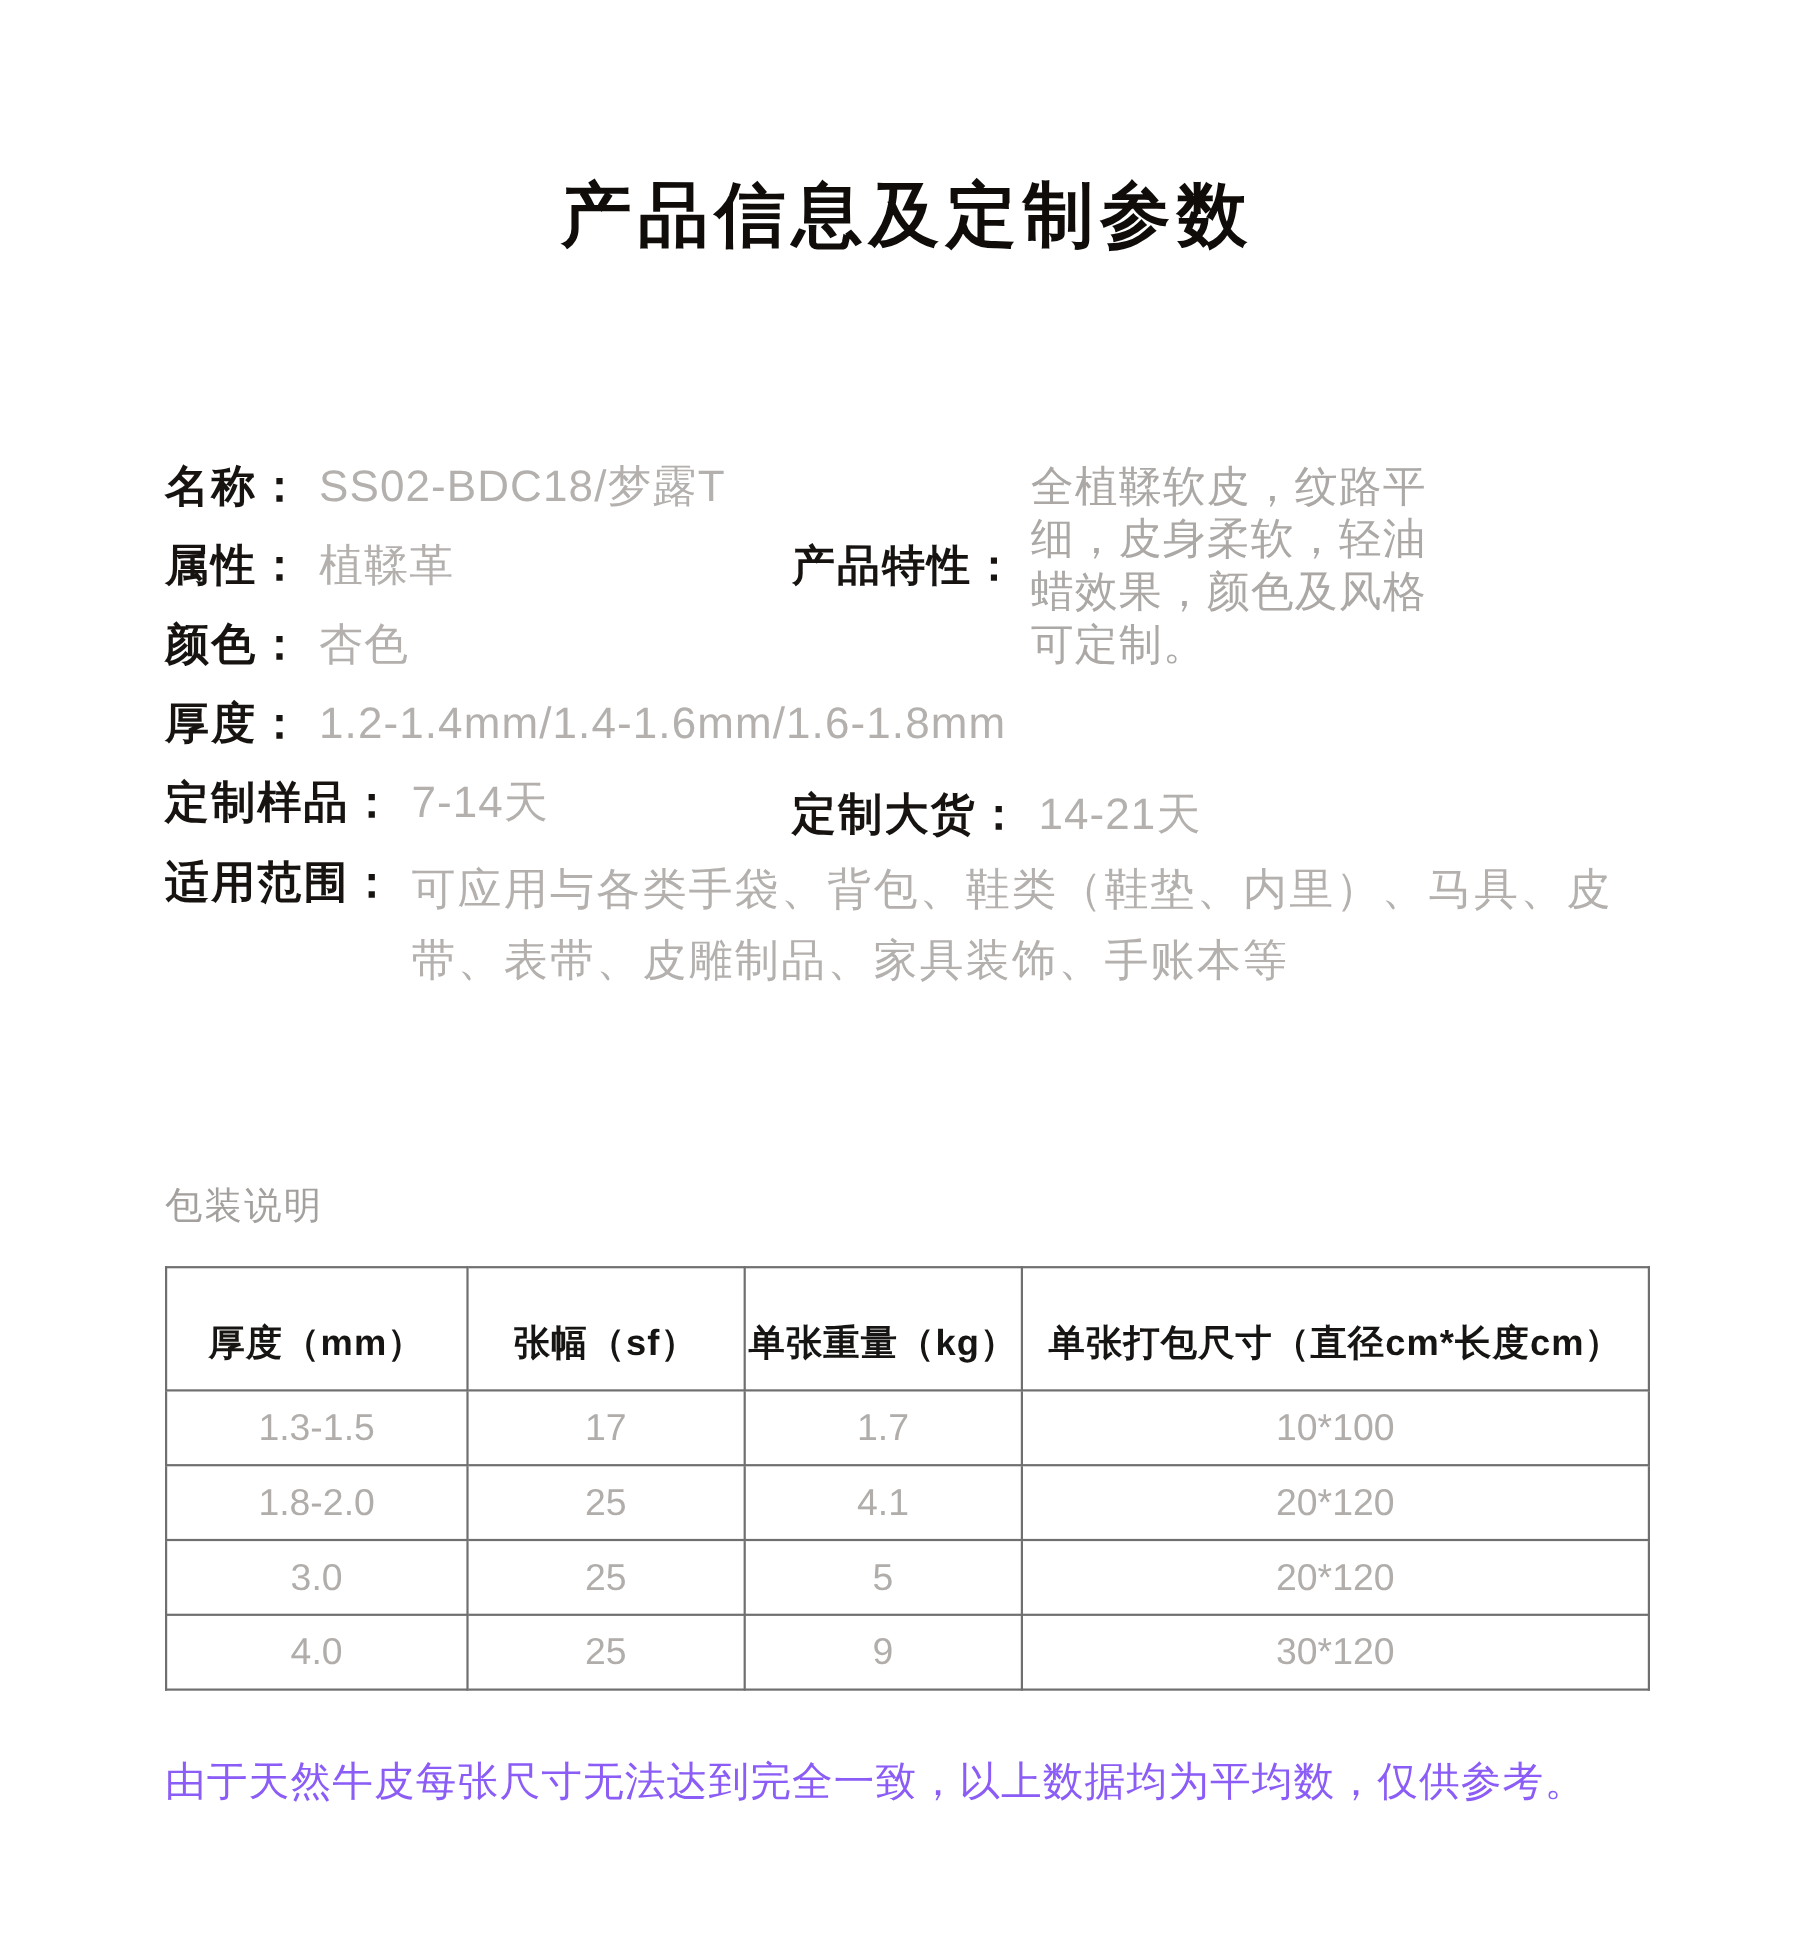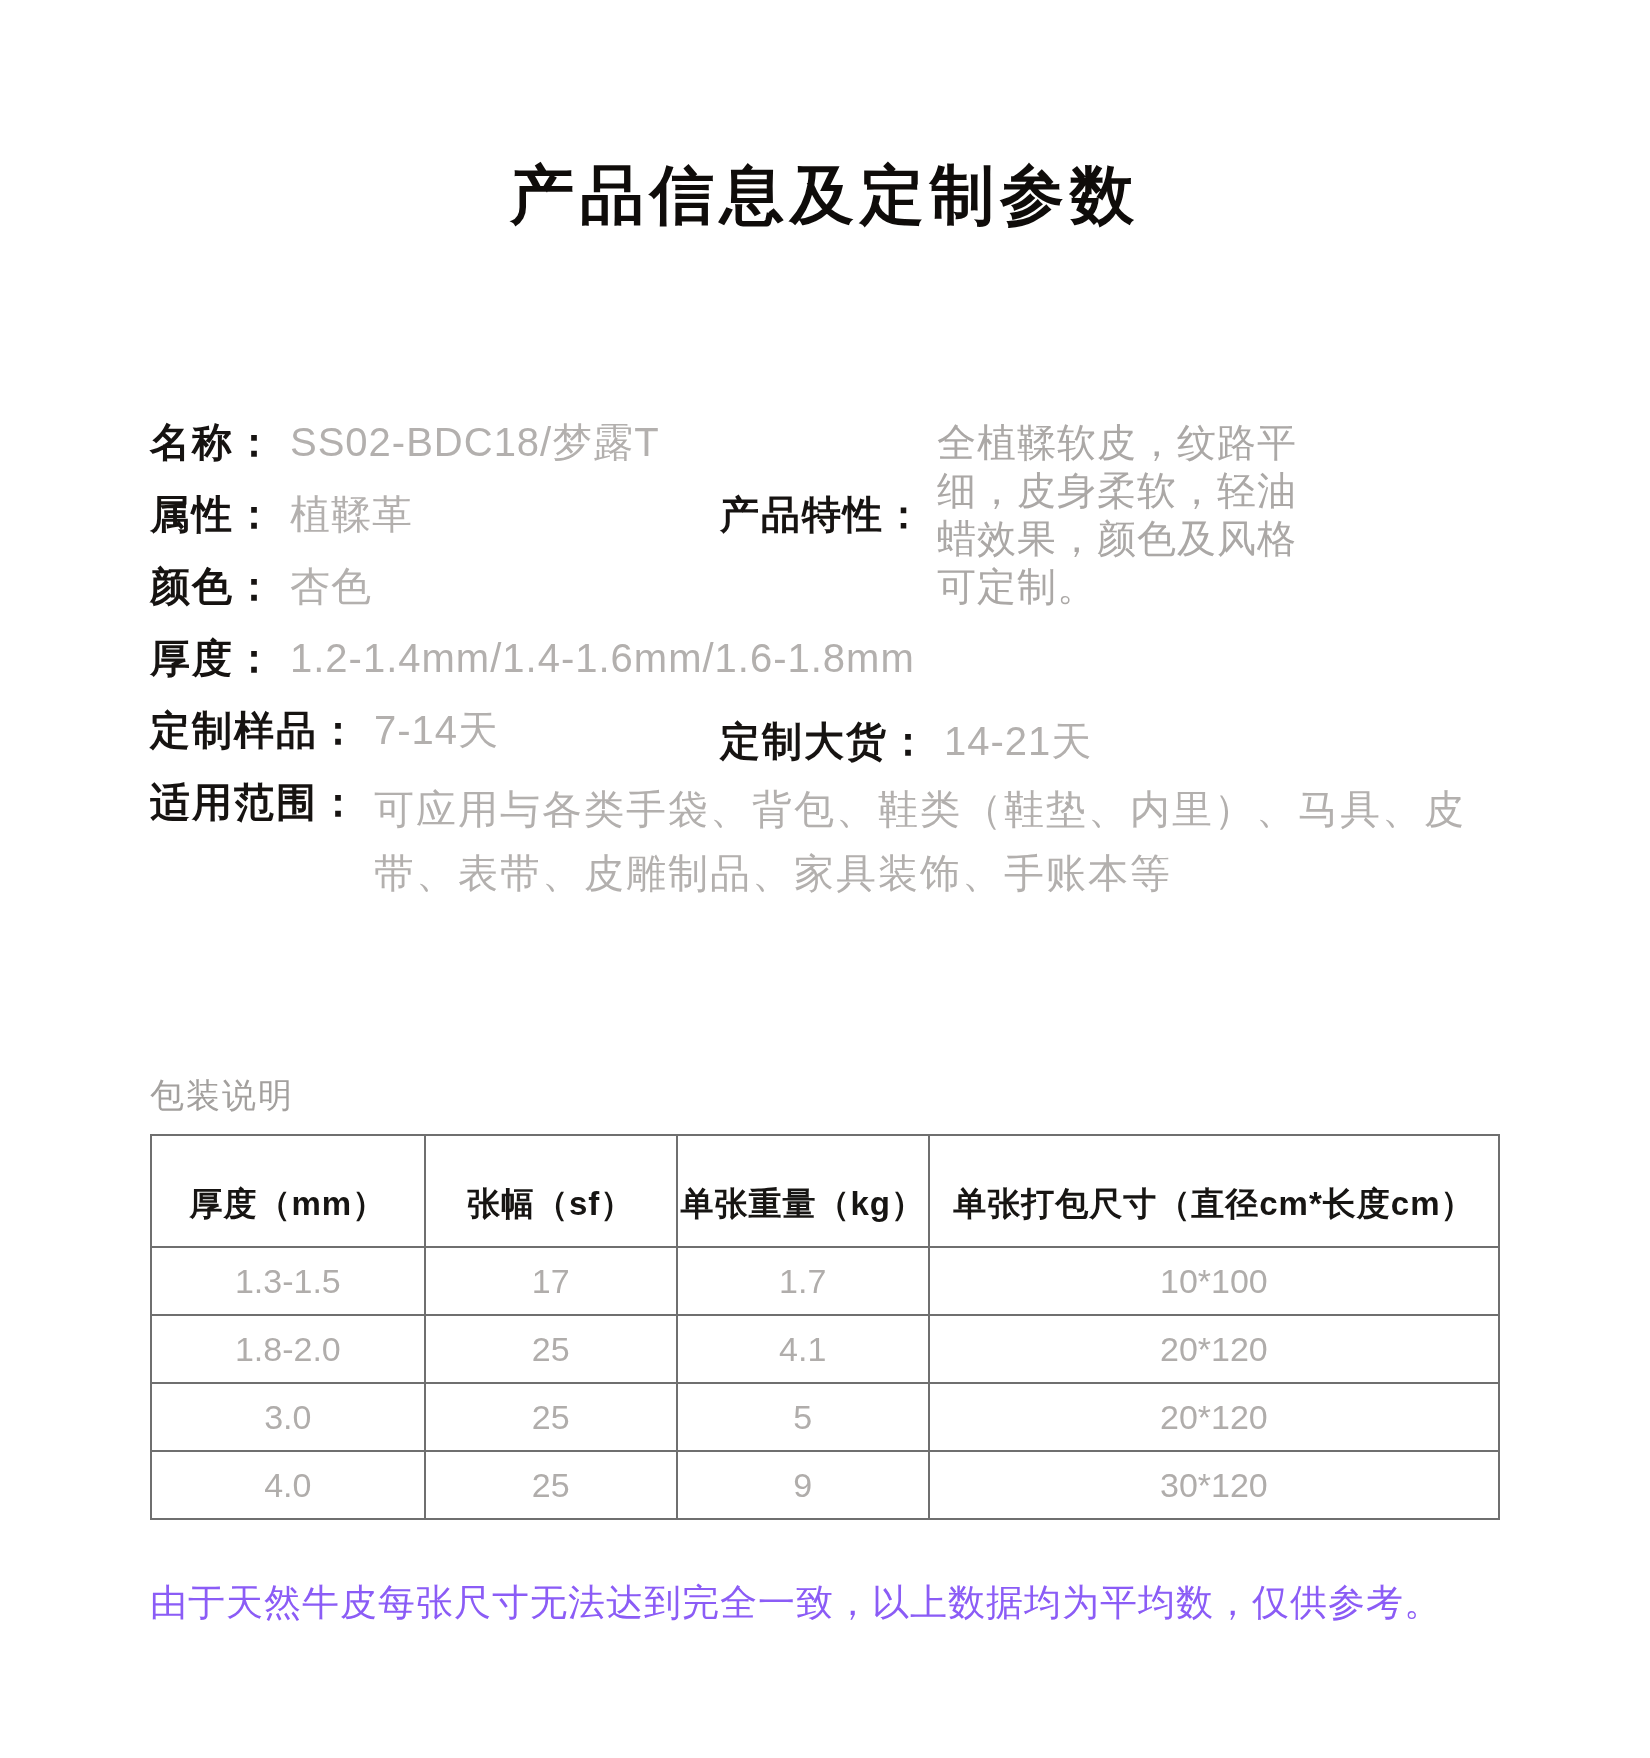--- a/index.html
+++ b/index.html
@@ -74,21 +74,21 @@
     line-height: 48px;
     letter-spacing: 1px;
   }
   .pack-title {
     margin-top: 168px;
     font-size: 34px;
     color: #a3a09e;
     letter-spacing: 2px;
   }
   table.pack-table {
-    margin-top: 15px;
+    margin-top: 32px;
     width: 1350px;
     border-collapse: collapse;
     table-layout: fixed;
   }
   .pack-table th, .pack-table td {
     border: 2px solid #6f6f6f;
     text-align: center;
     vertical-align: middle;
   }
   .pack-table th {

